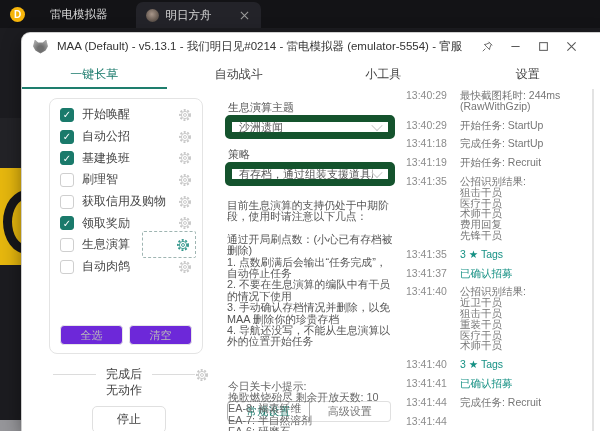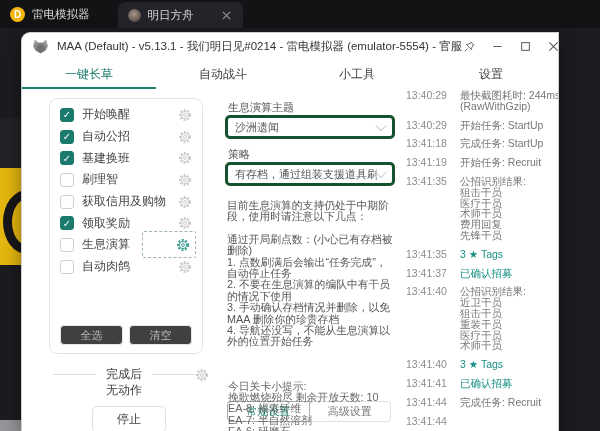--- a/index.html
+++ b/index.html
@@ -1,41 +1,41 @@
 <!DOCTYPE html>
 <html><head>
 <meta charset="utf-8">
 <style>
   html,body{margin:0;padding:0;background:#131316;}
   .screen{position:relative;width:600px;height:431px;overflow:hidden;background:#131316;
           font-family:"Liberation Sans","DejaVu Sans",sans-serif;-webkit-font-smoothing:antialiased;}
 
   
   .topbar{position:absolute;top:0;left:0;right:0;height:28px;background:#131316;display:flex;align-items:flex-end;}
-  .home-tab{display:flex;align-items:center;gap:7px;height:28px;padding:0 14px 0 10px;justify-content:flex-end;}
+  .home-tab{display:flex;align-items:center;gap:25px;height:28px;padding:0 14px 0 10px;justify-content:flex-end;}
   .ld-logo{width:15px;height:15px;border-radius:50%;background:#f6b50b;position:relative;}
   .ld-logo::after{content:"D";position:absolute;left:0;top:0;width:100%;height:100%;
       display:flex;align-items:center;justify-content:center;color:#fff;font-size:10px;font-weight:bold;}
   .tab-label{font-size:11.5px;color:#d9d9d9;}
   .game-tab{display:flex;align-items:center;gap:7px;height:26px;margin-left:14px;padding:0 10px 0 10px;
             width:105px;background:#232329;border-radius:7px 7px 0 0;}
   .avatar{width:13px;height:13px;border-radius:50%;background:radial-gradient(circle at 45% 40%,#a8968a 0%,#6d6057 55%,#3c3733 100%);}
   .tab-close{margin-left:auto;width:12px;height:12px;display:flex;align-items:center;justify-content:center;}
   .tab-close svg{display:block;}
 
   
   .backdrop{position:absolute;top:28px;left:0;right:0;bottom:0;background:#1c1c20;}
   .yellow-banner{position:absolute;top:140px;left:0;width:22px;height:97px;background:#e6b70e;overflow:hidden;}
   .yellow-banner::after{content:"";position:absolute;left:3px;top:22px;width:30px;height:46px;
       border:9px solid #17171a;border-radius:50%;}
   .backdrop-light{position:absolute;bottom:0;left:0;width:22px;height:11px;background:#96969a;}
   .backdrop-dark2{position:absolute;top:90px;left:0;width:22px;height:50px;background:#232327;}
 
   
-  .window{position:absolute;left:22px;top:33px;width:536px;height:398px;background:#fff;
+  .window{position:absolute;left:22px;top:33px;width:578px;height:398px;background:#fff;
           border-radius:8px 0 0 0;box-shadow:0 0 0 1px #cfcfcf,0 6px 20px rgba(0,0,0,.45);overflow:hidden;}
   .titlebar{position:absolute;top:0;left:0;right:0;height:27px;display:flex;align-items:center;padding-left:11px;}
   .maa-icon{width:15px;height:14px;flex:none;
       background:radial-gradient(circle at 50% 62%,#6f6f6f 25%,#a3a3a3 72%);
       clip-path:polygon(12% 0,35% 22%,65% 22%,88% 0,100% 48%,84% 78%,50% 100%,16% 78%,0 48%);}
   .win-title{margin-left:9px;font-size:11.5px;color:#333;white-space:nowrap;}
   .win-controls{margin-left:auto;display:flex;align-items:center;gap:13px;padding-right:21px;}
   .winbtn{width:15px;height:15px;display:flex;align-items:center;justify-content:center;}
   .winbtn svg{display:block;}
 
@@ -57,36 +57,36 @@
             font-size:10px;color:#fff;background:#fff;}
   .checkbox.checked{background:#1a7a6b;border-color:#1a7a6b;}
   .task-label{font-size:12px;color:#454545;flex:1;white-space:nowrap;}
   .gear{color:#c6c6c6;width:14px;height:14px;flex:none;}
   .gear.accent{color:#2f958a;}
   .gear svg{display:block;}
   .focus-box{position:absolute;right:-4px;top:-3px;width:54px;height:27px;box-sizing:border-box;
              border:1px dashed #9fb5b2;border-radius:2px;display:flex;align-items:center;
              justify-content:flex-end;padding-right:5px;}
   .card-buttons{position:absolute;left:10px;right:10px;bottom:8px;display:flex;gap:6px;}
-  .card-btn{flex:1;height:20px;border:1px solid #e6e6e6;border-radius:4px;background:#404040;
+  .card-btn{flex:1;height:20px;border:1px solid #e6e6e6;border-radius:4px;background:#6d28d9;
             color:#b9b9b9;font-size:11px;font-family:inherit;}
   .after-divider{position:absolute;top:277px;left:4px;width:142px;display:flex;align-items:center;
                  color:#3f3f3f;font-size:12px;}
   .after-divider::before,.after-divider::after{content:"";flex:1;height:1px;background:#dcdcdc;}
   .after-divider .dv-label{padding:0 10px;}
   .after-gear{position:absolute;left:146px;top:279px;}
   .after-value{position:absolute;top:293px;left:4px;width:142px;text-align:center;font-size:12px;color:#3f3f3f;}
   .stop-btn{position:absolute;top:317px;left:43px;width:74px;height:27px;border:1px solid #e0e0e0;
             border-radius:5px;background:#fff;font-size:12px;color:#3f3f3f;font-family:inherit;}
 
   
   .col-mid{position:absolute;left:203px;top:0;width:172px;height:100%;}
   .field-label{position:absolute;left:3px;font-size:11px;color:#555;}
   .lab1{top:11px;} .lab2{top:58px;}
-  .select{position:absolute;left:0;width:170px;height:24px;box-sizing:border-box;border:3px solid #14532d;
+  .select{position:absolute;left:0;width:170px;height:24px;box-sizing:border-box;border:7px solid #14532d;
           border-radius:5px;display:flex;align-items:center;justify-content:space-between;
           padding:0 7px;font-size:11px;color:#555;background:#fff;}
   .sel1{top:26px;} .sel2{top:73px;}
   .select .val{white-space:nowrap;overflow:hidden;}
   .chevron{flex:none;width:7px;height:7px;border-right:1.4px solid #cbcbcb;border-bottom:1.4px solid #cbcbcb;
            transform:rotate(45deg) translate(-1px,-1px);}
   .notes{position:absolute;top:111px;left:2px;width:170px;font-size:10.8px;line-height:11.4px;color:#555;}
   .note-first{margin-bottom:11px;}
   .seg{position:absolute;top:266px;left:2px;width:164px;display:flex;}
   .seg-btn{flex:1;height:21px;box-sizing:border-box;border:1px solid #e0e0e0;background:#fff;

